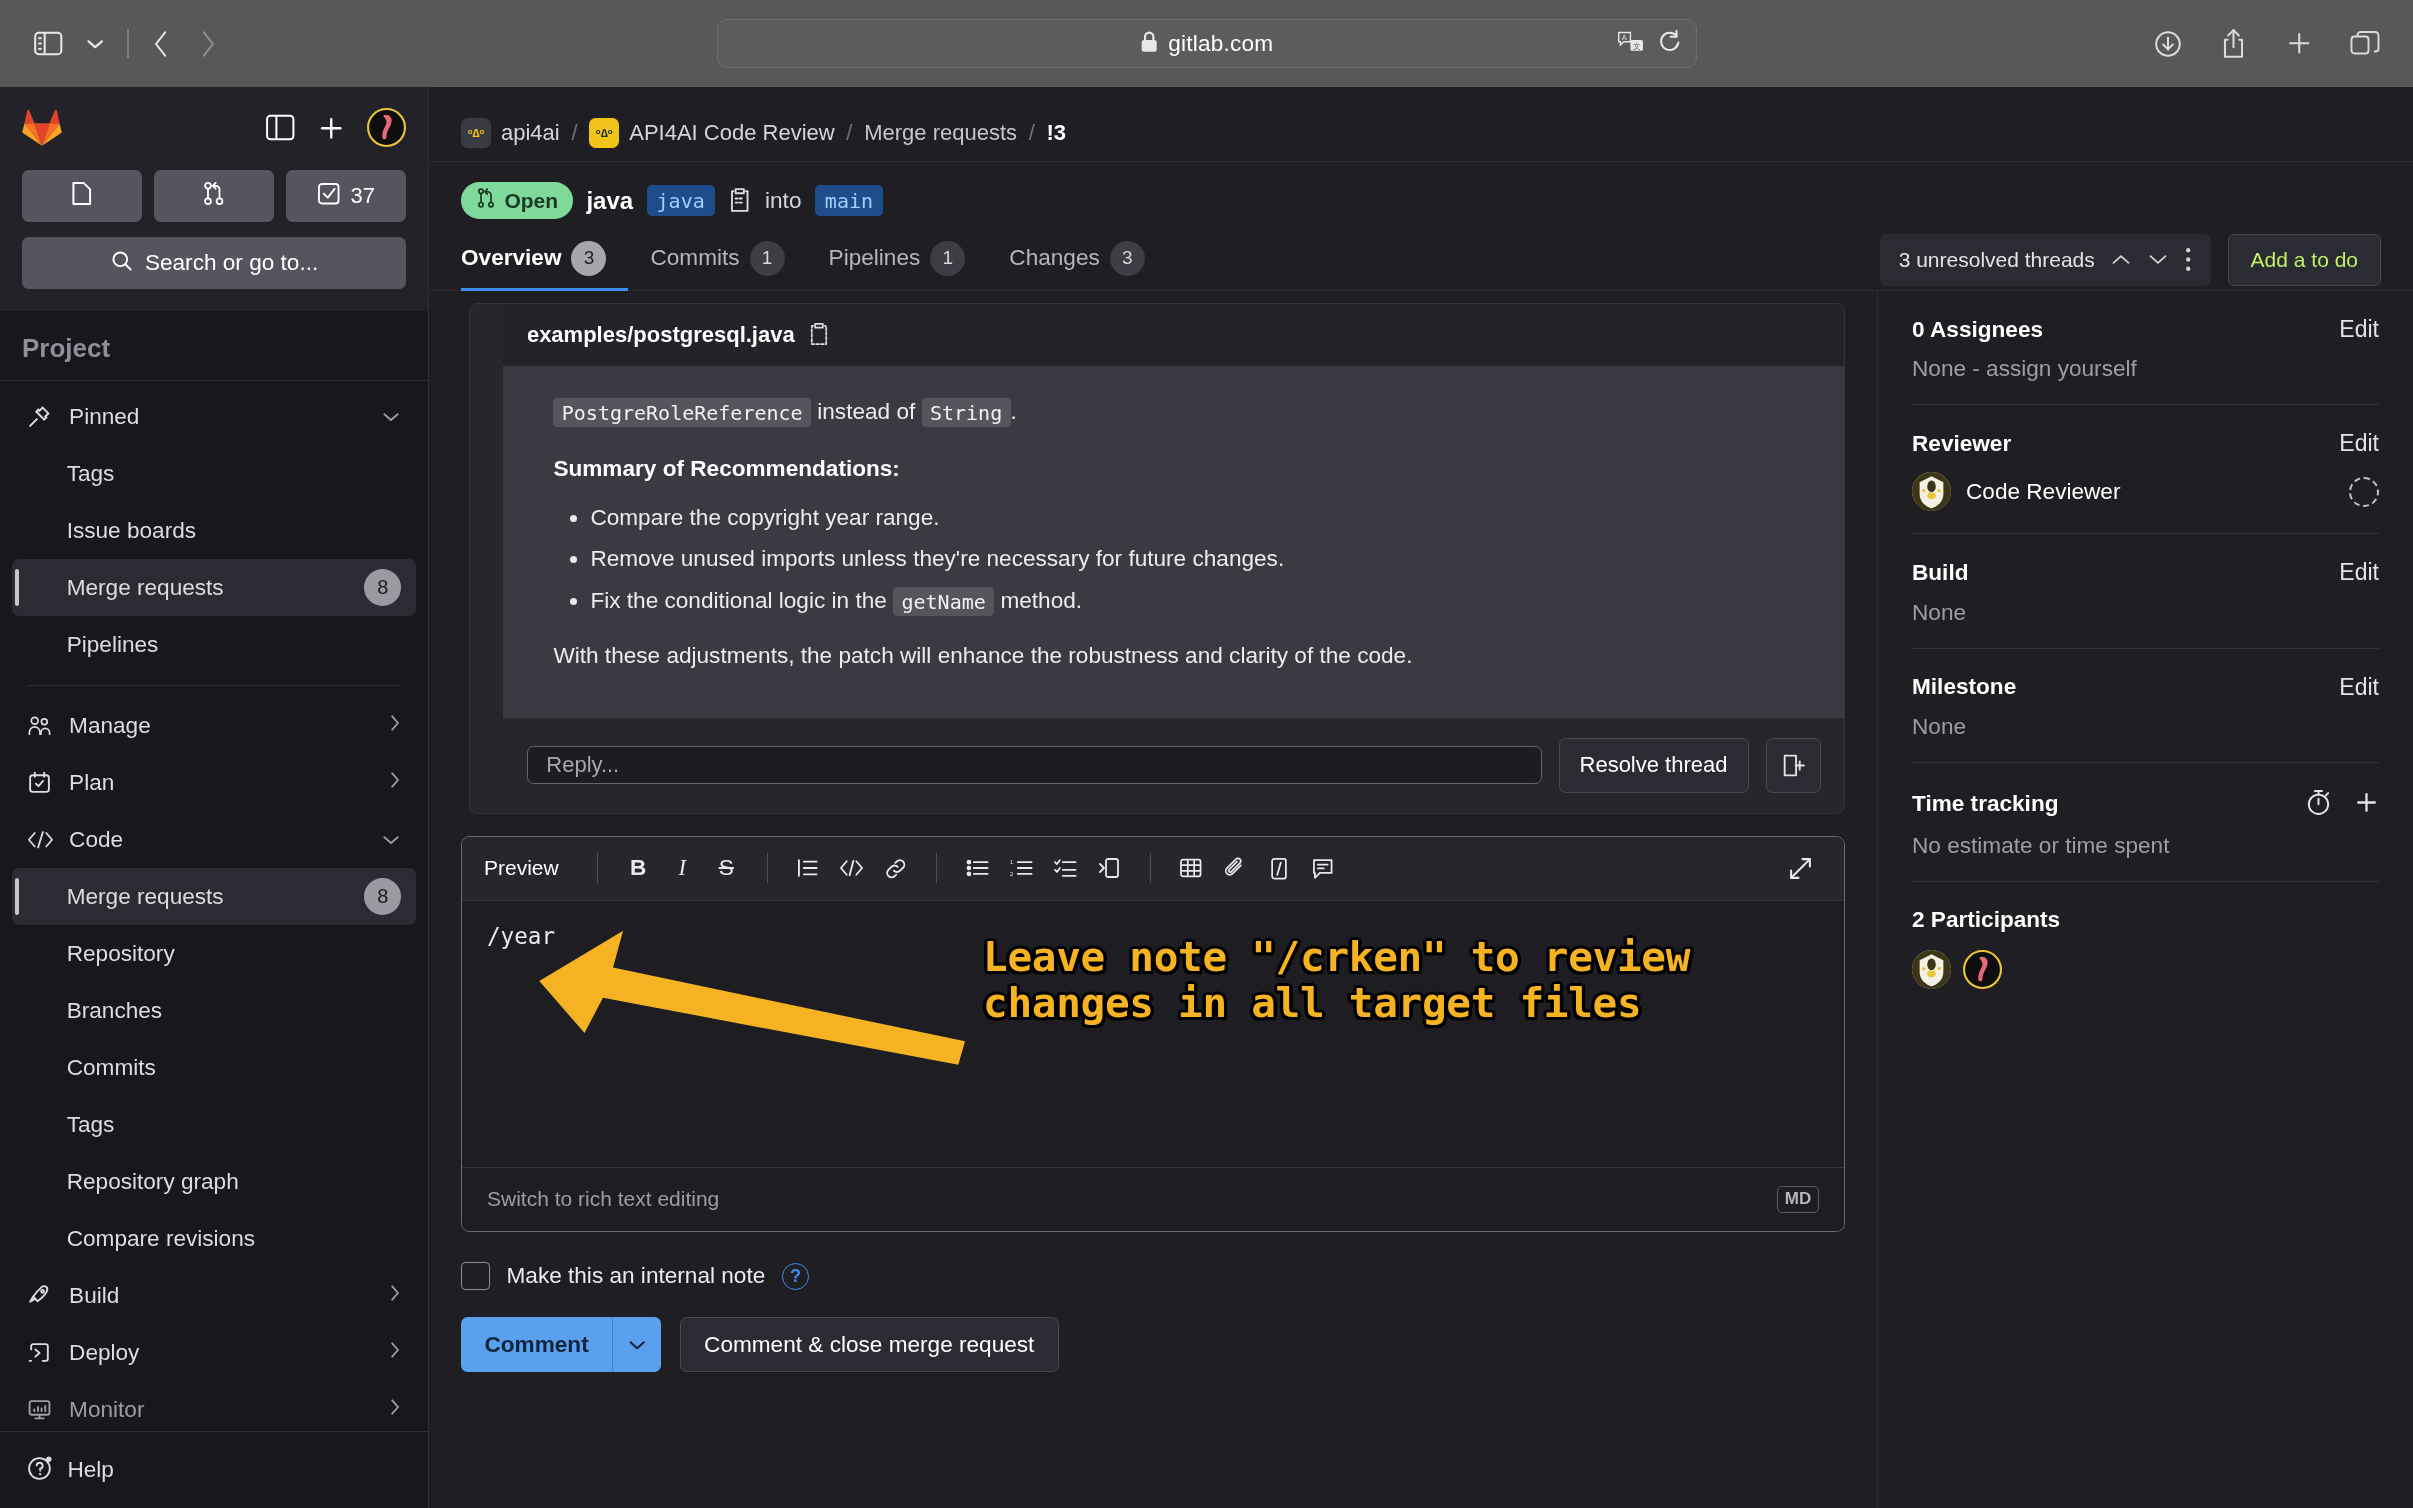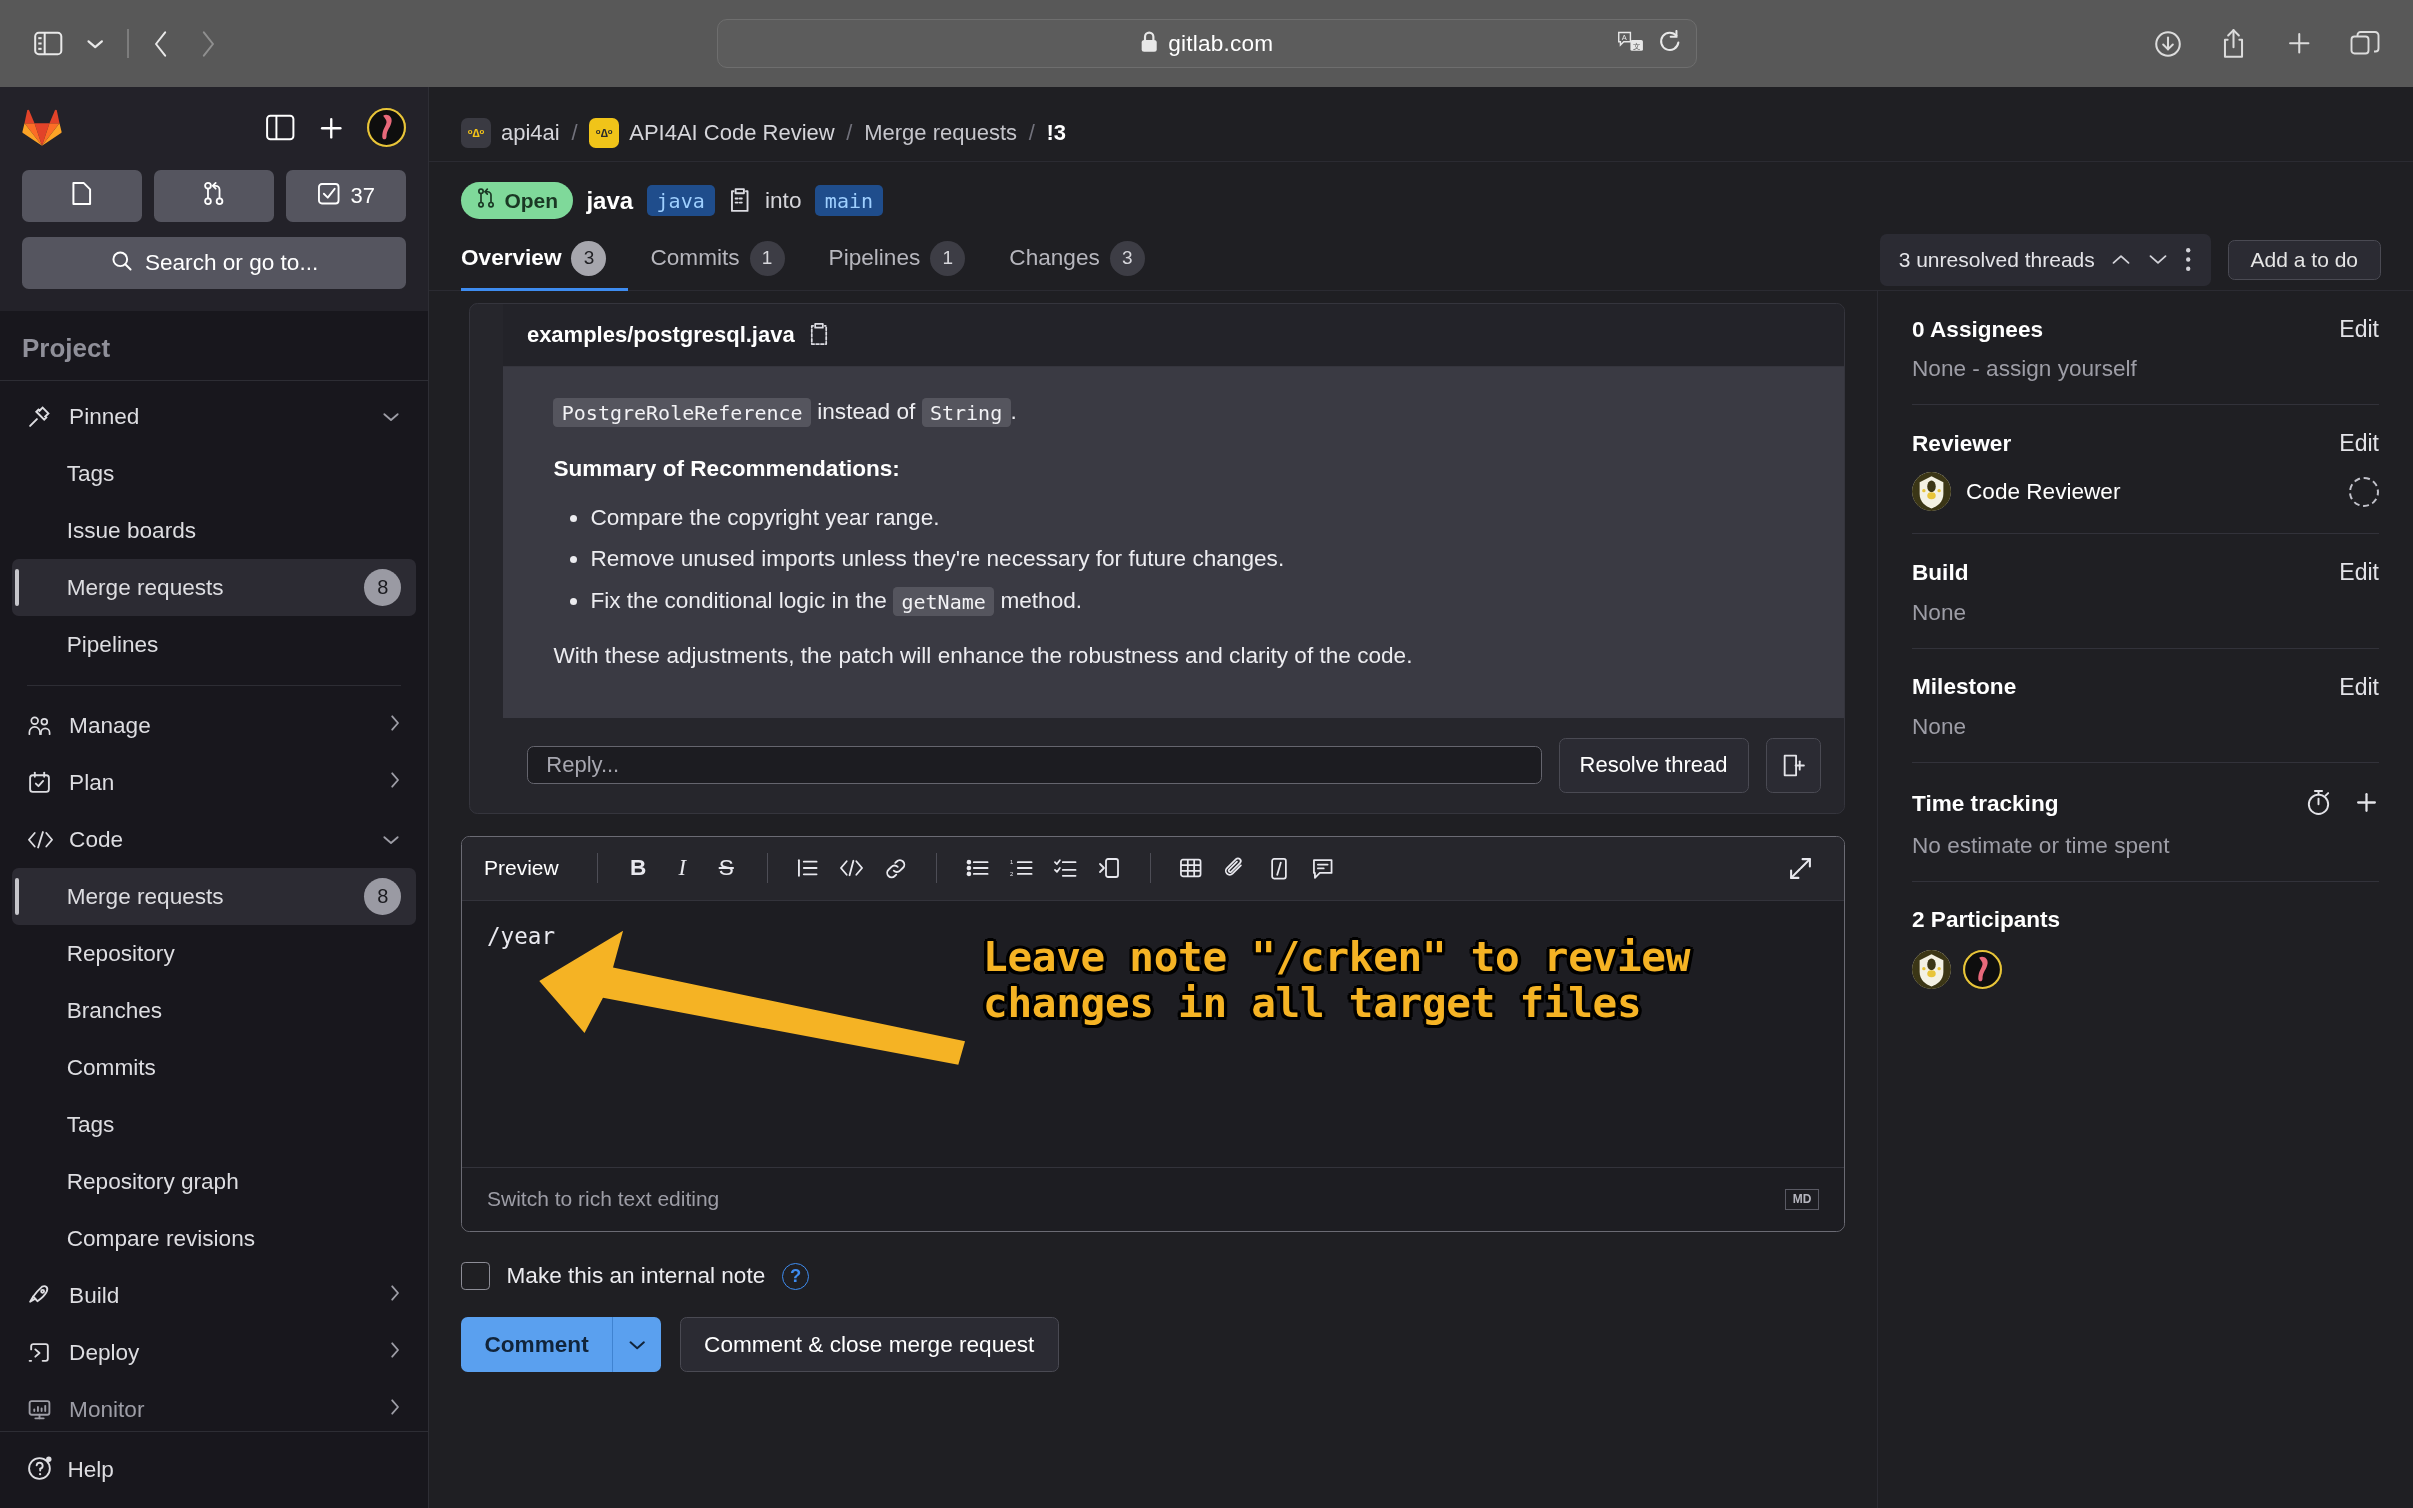--- a/index.html
+++ b/index.html
@@ -167,22 +167,22 @@
   .tab.active .tab-count { background: #a6a6ad; color: #1f1f23; }
   .tabs-right { margin-left: auto; display: flex; align-items: center; gap: 17px; }
   .threads-box {
     background: #2b2b33; border-radius: 6.7px;
     height: 52px; display: flex; align-items: center; gap: 15px;
     padding: 0 18.4px; color: #e4e4e8; font-size: 21px;
   }
   .thr-ico { color: #d3d3d9; display: flex; align-items: center; }
   .btn-outline {
     background: #2b2b33; border: 0.8px solid #4a4a53;
-    border-radius: 6.7px; height: 40px; padding: 0 22px;
-    color: #e5e5e5; font-size: 21px;
+    border-radius: 6.7px; height: 52px; padding: 0 22px;
+    color: #bef264; font-size: 21px;
     display: flex; align-items: center;
   }
 
   
   .content-split { flex: 1; display: flex; min-height: 0; }
   .content-main { flex: 1; min-width: 0; padding: 0 32px; overflow: hidden; }
   .right-panel {
     width: 536px; flex: 0 0 536px;
     border-left: 0.8px solid #2b2b32;
     padding: 25px 34px 0 34px;
@@ -253,22 +253,22 @@
     color: #e9e9ef; font-size: 22.6px;
     position: relative;
     font-family: "DejaVu Sans Mono", monospace;
   }
   .ed-footer {
     height: 64px; border-top: 0.8px solid #33333b;
     display: flex; align-items: center; padding: 0 25px;
     color: #9d9da6; font-size: 21px; background: #1d1d22;
   }
   .md-badge {
-    margin-left: auto; border: 0.8px solid #5a5a64; border-radius: 0;
-    color: #b5b5be; font-size: 12px; padding: 2.5px 6.7px; font-weight: 700;
+    margin-left: auto; border: 0.8px solid #5a5a64; border-radius: 5px;
+    color: #b5b5be; font-size: 17px; padding: 2.5px 6.7px; font-weight: 700;
   }
 
   
   .annot { position: absolute; pointer-events: none; }
   .annot-text {
     color: #f5b324; font-size: 41px; font-weight: 700;
     line-height: 1.12; letter-spacing: -0.3px;
     text-shadow:
       -2.5px -2.5px 0 #000, 2.5px -2.5px 0 #000, -2.5px 2.5px 0 #000, 2.5px 2.5px 0 #000,
       0 -3.4px 0 #000, 0 3.4px 0 #000, -3.4px 0 0 #000, 3.4px 0 0 #000;

